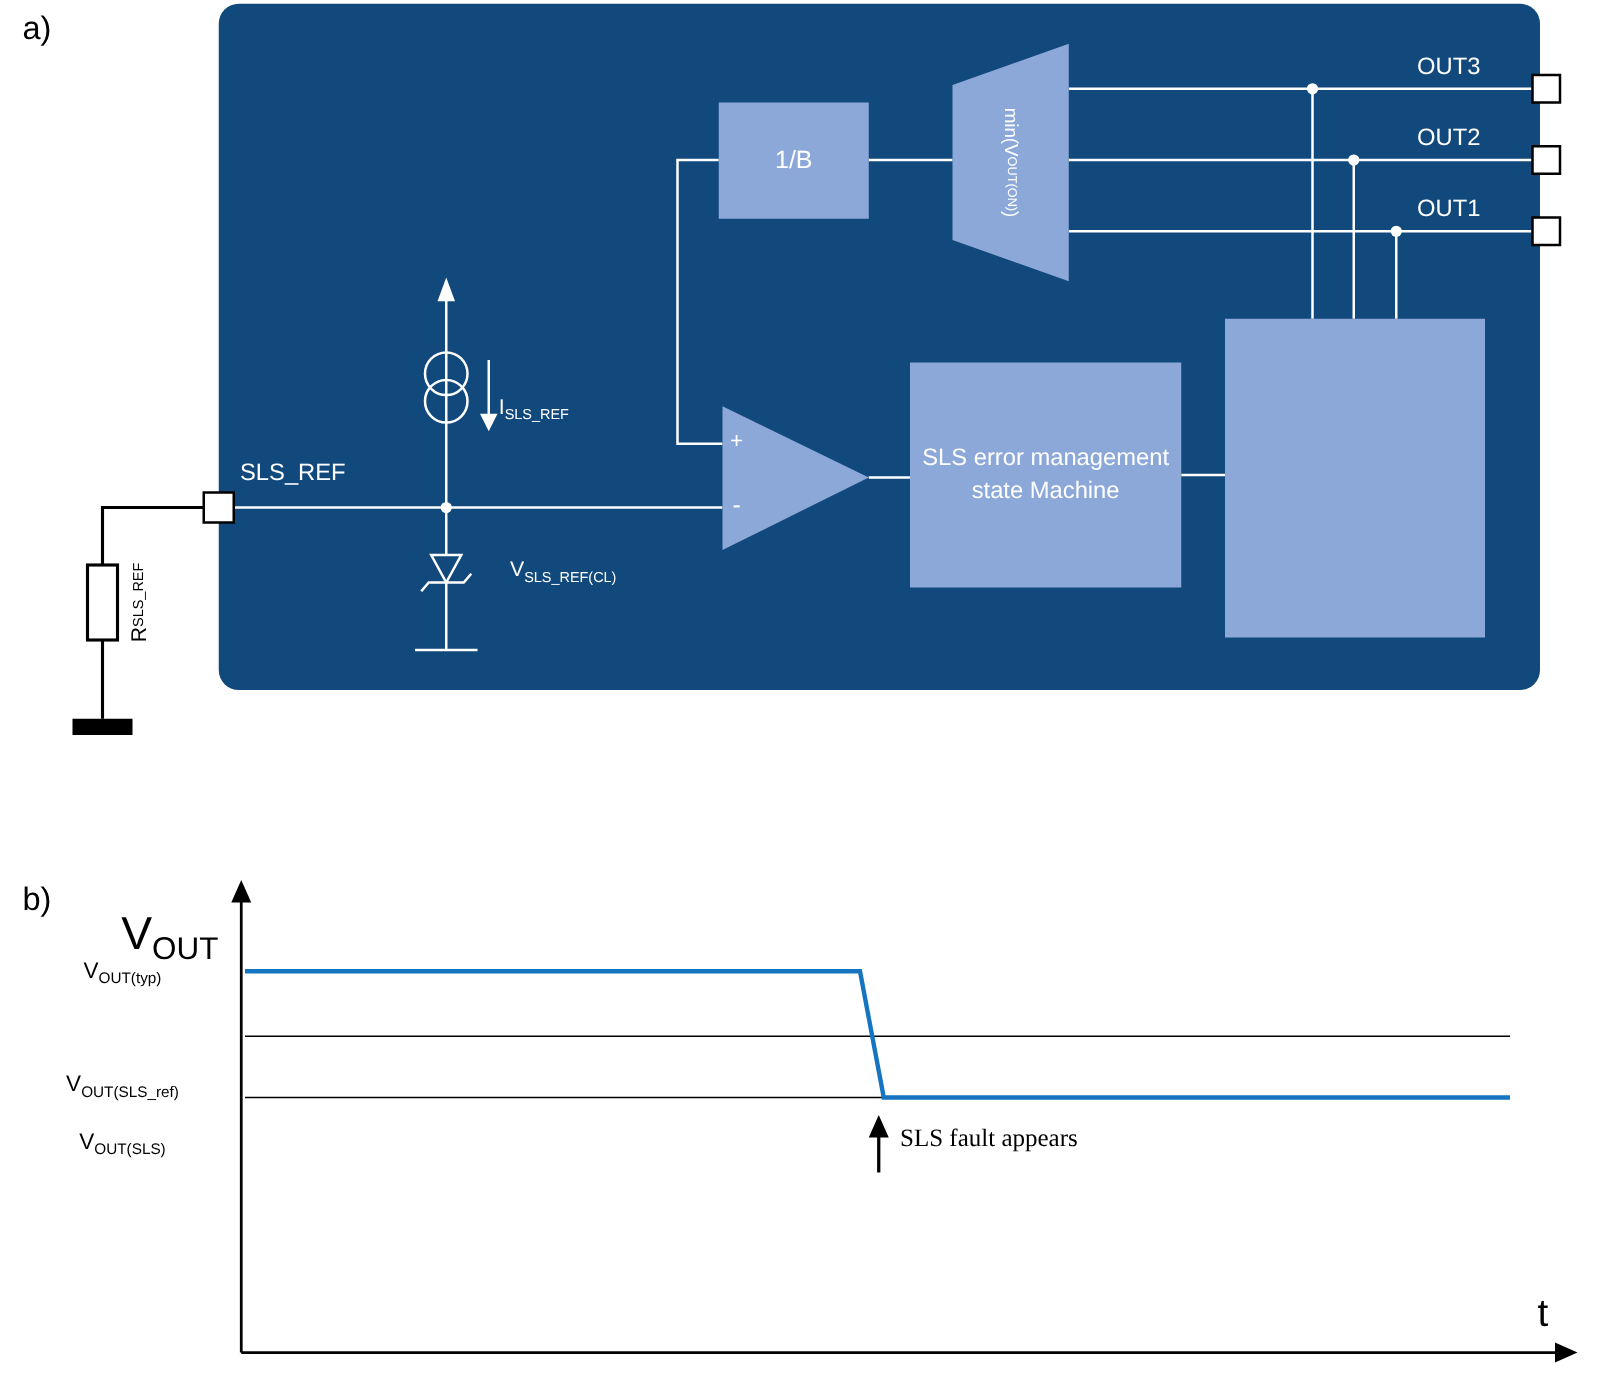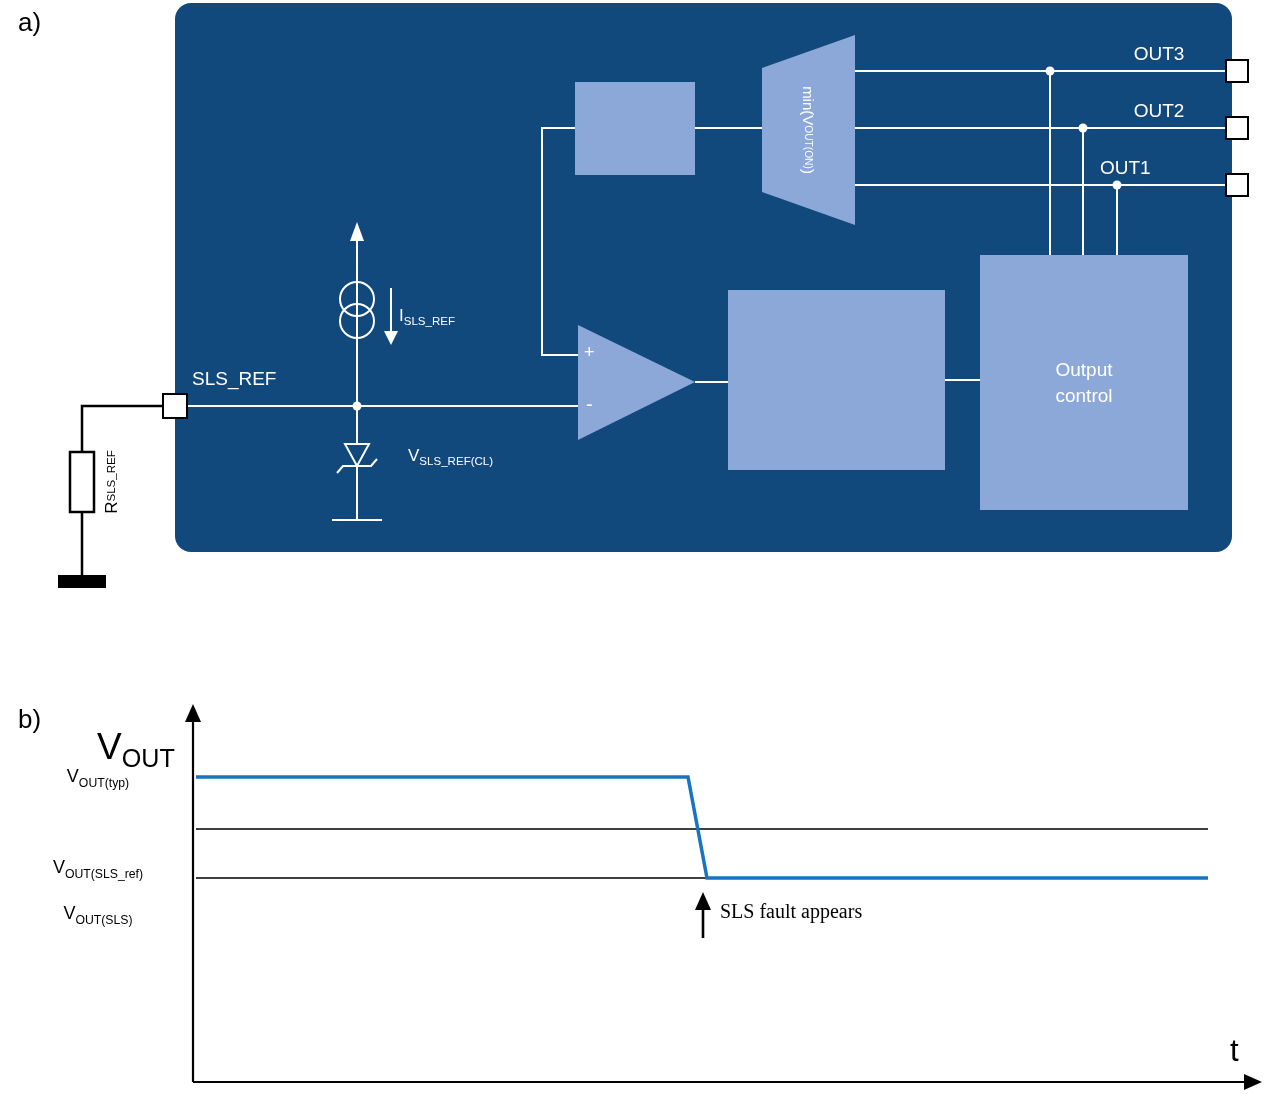--- a/index.html
+++ b/index.html
@@ -109,42 +109,43 @@
       <polygon class="blackfill" points="193,704 185,722 201,722"></polygon>
       <line class="axis" x1="193" y1="1082" x2="1246" y2="1082"></line>
       <polygon class="blackfill" points="1262,1082 1244,1074 1244,1090"></polygon>
       <line class="fault" x1="703" y1="938" x2="703" y2="903"></line>
       <polygon class="blackfill" points="703,892 695,910 711,910"></polygon>
     </g>
   </svg>
 
   <div class="lbl" style="left:18px;top:8px;font-size:26px;">a)</div>
 
+  <div class="block-label" style="left:575px;top:82px;width:120px;height:93px;font-size:20px;">1/B</div>
 
   <div class="lbl white rot90" style="left:723px;top:119px;width:170px;height:22px;font-size:15px;">
       <span>min(V</span>
       <sub>OUT(ON)</sub>
       <span>)</span>
     </div>
 
   <div class="lbl white" style="left:584px;top:342px;font-size:18px;">+</div>
   <div class="lbl white" style="left:586px;top:393px;font-size:20px;">-</div>
 
+  <div class="block-label" style="left:728px;top:290px;width:217px;height:180px;font-size:19px;">
+    <div><span>SLS error management</span><br><span>state Machine</span></div>
+  </div>
 
-  <div class="block-label" style="left:980px;top:255px;width:208px;height:255px;font-size:19px;">
-    <div><span>Output</span><br><span>control</span></div>
-  </div>
 
   <div class="lbl white" style="left:1100px;top:43px;width:118px;text-align:center;font-size:19px;">OUT3</div>
   <div class="lbl white" style="left:1100px;top:100px;width:118px;text-align:center;font-size:19px;">OUT2</div>
-  <div class="lbl white" style="left:1100px;top:157px;width:118px;text-align:left;font-size:19px;">OUT1</div>
+  <div class="lbl white" style="left:1100px;top:157px;width:118px;text-align:center;font-size:19px;">OUT1</div>
 
   <div class="lbl white" style="left:192px;top:368px;font-size:19px;">SLS_REF</div>
 
-  <div class="lbl white" style="left:399px;top:306px;font-size:17px;"><span>I</span><sub>SLS_REF</sub></div>
+  <div class="lbl white" style="left:399px;top:316px;font-size:17px;"><span>I</span><sub>SLS_REF</sub></div>
 
   <div class="lbl white" style="left:408px;top:446px;font-size:17px;"><span>V</span><sub>SLS_REF(CL)</sub></div>
 
   <div class="lbl rot270" style="left:57px;top:472px;width:110px;height:20px;font-size:17px;">
       <span>R</span>
       <sub>SLS_REF</sub>
     </div>
 
   <div class="lbl" style="left:18px;top:705px;font-size:26px;">b)</div>
 

